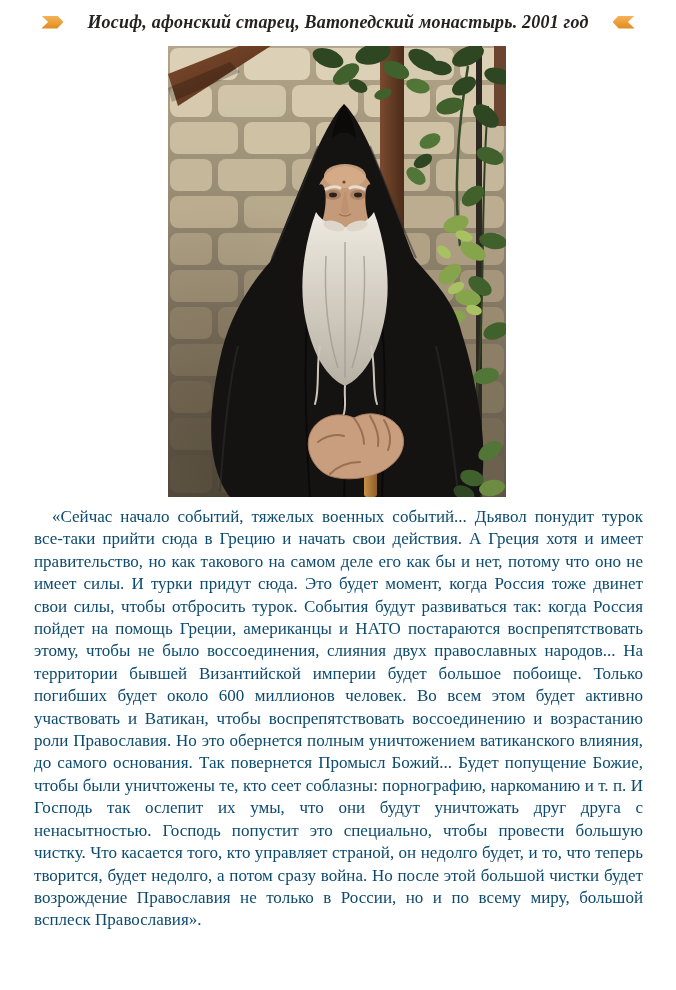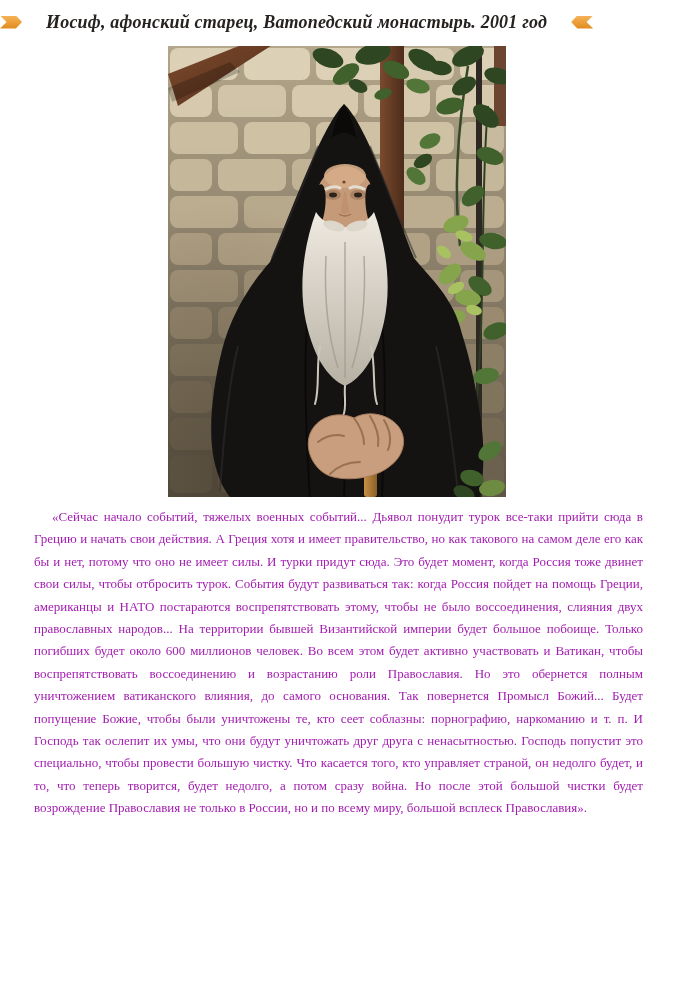--- a/index.html
+++ b/index.html
@@ -3,21 +3,21 @@
 <meta charset="utf-8">
 <style>
   html,body{margin:0;padding:0;}
   body{
     width:676px;height:990px;position:relative;overflow:hidden;
     background:#ffffff;
     font-family:"Liberation Serif","DejaVu Serif",serif;
   }
   .site-header{
     position:absolute;top:10px;left:0;width:676px;
-    display:flex;align-items:center;justify-content:flex-start;gap:24px;
+    display:flex;align-items:center;justify-content:center;gap:24px;
   }
   .page-title{
     font-style:italic;font-weight:600;font-size:18px;line-height:24px;
     color:#262220;letter-spacing:.2px;white-space:nowrap;
   }
   .flag-arrow{
     display:inline-block;width:22px;height:13px;flex:0 0 auto;
     background:linear-gradient(180deg,#f4b258 0%,#eda13c 45%,#df8a1c 100%);
   }
   .flag-arrow.right-point{
@@ -25,21 +25,21 @@
   }
   .flag-arrow.left-point{
     clip-path:polygon(100% 0%,28% 0%,0% 50%,28% 100%,100% 100%,70% 50%);
   }
   figure.photo{
     position:absolute;left:168px;top:46px;width:338px;height:451px;margin:0;
   }
   figure.photo svg{display:block;width:338px;height:451px;}
   .quote{
     position:absolute;left:34px;top:506px;width:609px;
-    font-size:13px;line-height:22.4px;color:#a21caf;
+    font-size:17px;line-height:22.4px;color:#0c4a6e;
     text-align:justify;text-indent:18px;
   }
 </style>
 </head>
 <body>
 
 <header class="site-header">
   <span class="flag-arrow right-point"></span>
   <span class="page-title">Иосиф, афонский старец, Ватопедский монастырь. 2001 год</span>
   <span class="flag-arrow left-point"></span>

